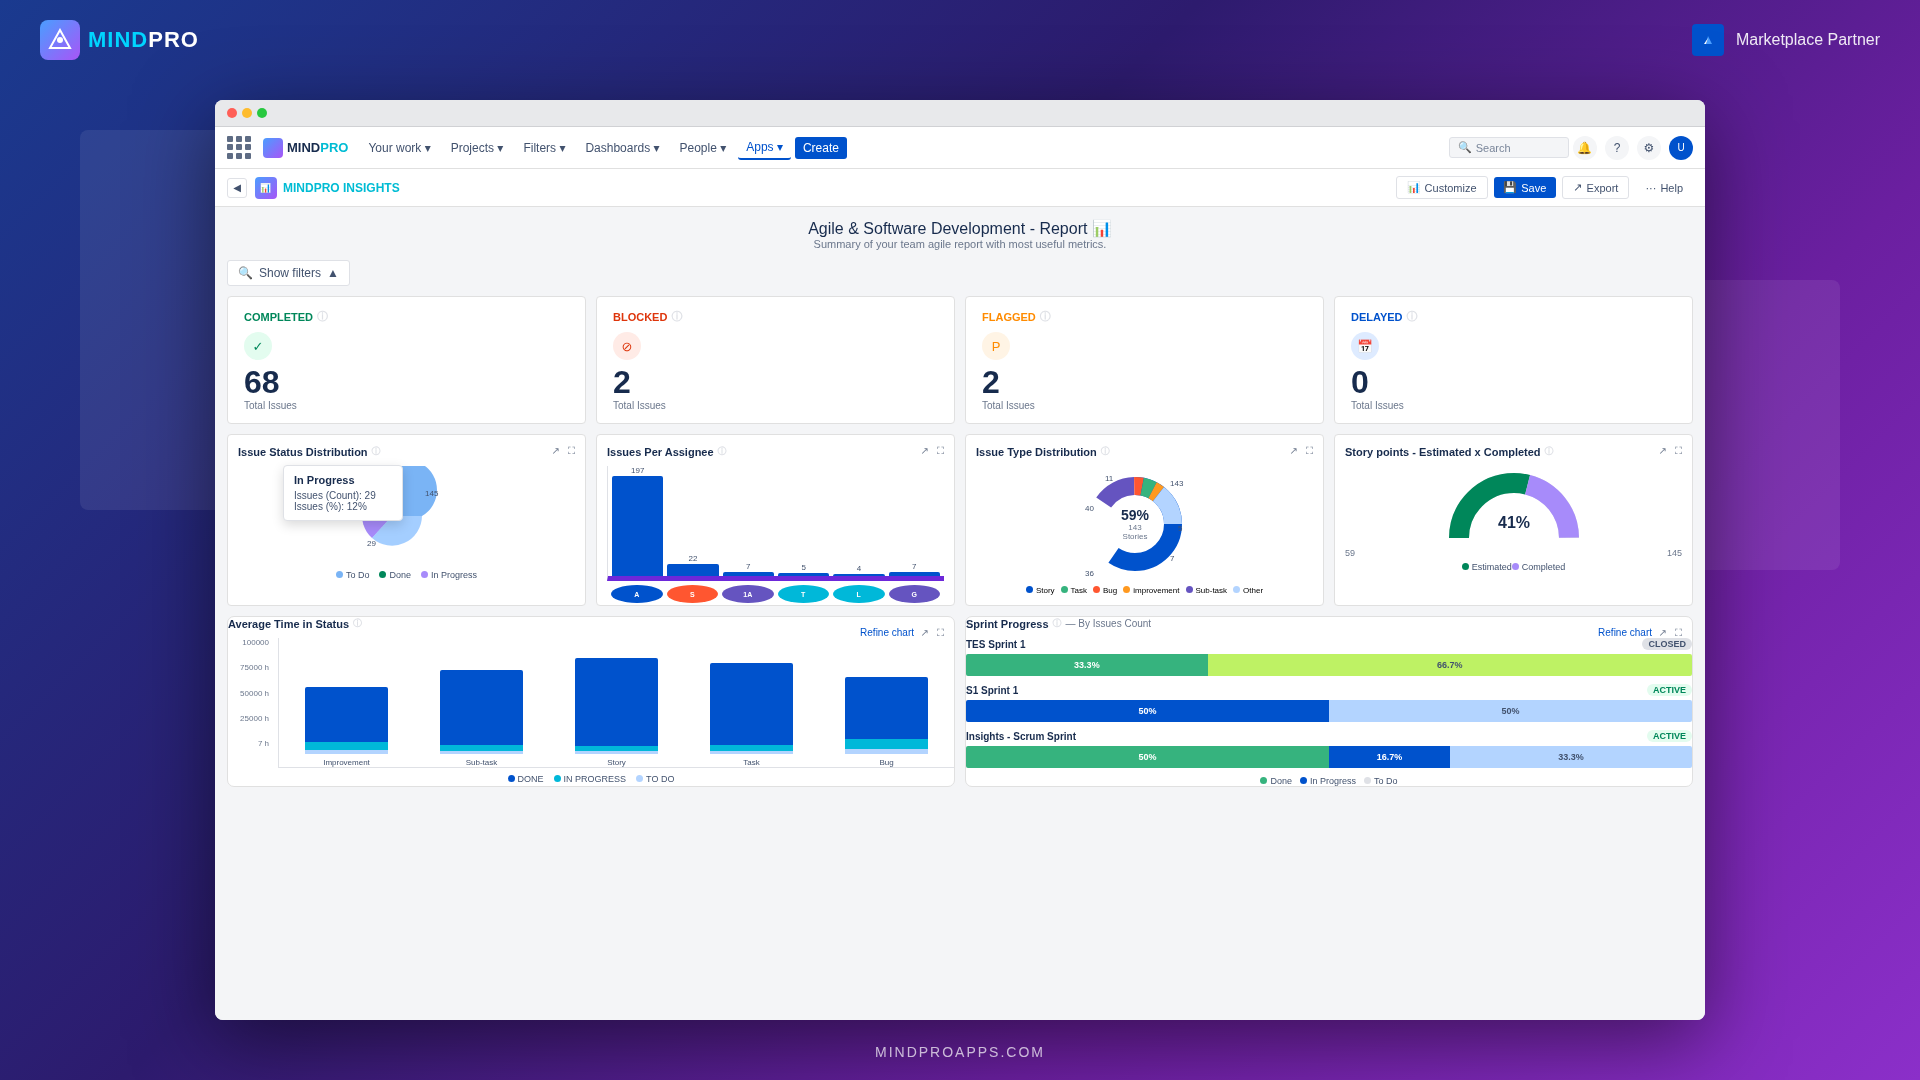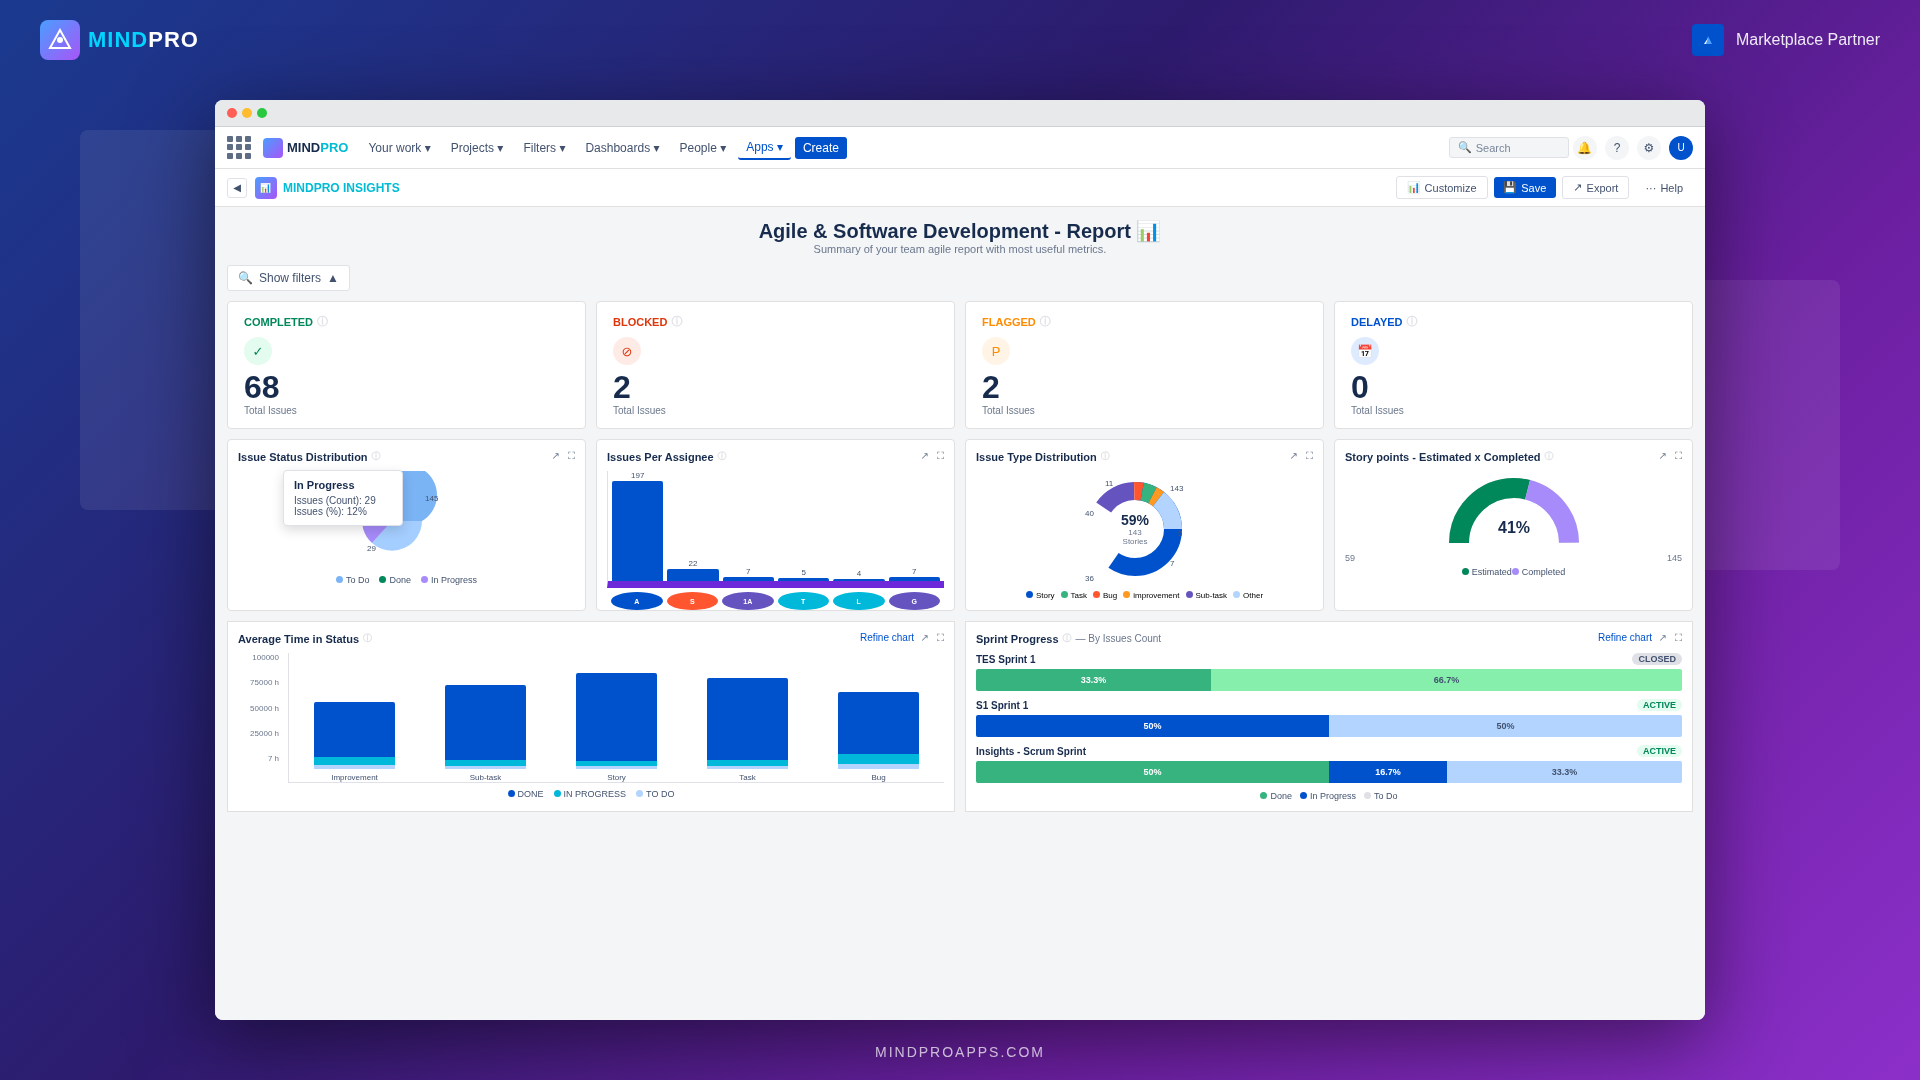--- a/index.html
+++ b/index.html
@@ -205,22 +205,22 @@
       padding: 12px;
       background: #f4f5f7;
     }
 
     
     .report-title-section {
       text-align: center;
       margin-bottom: 10px;
     }
     .report-title {
-      font-size: 20px;
-      font-weight: 700;
+      font-size: 16px;
+      font-weight: 400;
       color: #172b4d;
     }
     .report-subtitle {
       font-size: 11px;
       color: #6b778c;
     }
 
     
     .show-filters-bar {
       display: flex;
@@ -341,21 +341,21 @@
       display: flex;
       flex-direction: column;
     }
     .bar-chart-inner {
       flex: 1;
       display: flex;
       align-items: flex-end;
       gap: 4px;
       padding: 0 4px;
       border-left: 1px solid #dfe1e6;
-      border-bottom: 7px solid #6d28d9;
+      border-bottom: 5px solid #6d28d9;
       position: relative;
     }
     .bar-group {
       display: flex;
       flex-direction: column;
       align-items: center;
       flex: 1;
       gap: 1px;
     }
     .bar {
@@ -418,23 +418,22 @@
     }
 
     
     .bottom-row {
       display: grid;
       grid-template-columns: 1fr 1fr;
       gap: 10px;
     }
     .bottom-chart-card {
       background: white;
-      border-radius: 0;
+      border-radius: 7px;
       border: 1px solid #e0e0e0;
-      padding: 10px;
       position: relative;
     }
 
     
     .avg-time-chart {
       height: 130px;
       position: relative;
       margin-top: 8px;
     }
     .avg-time-inner {
@@ -980,21 +979,21 @@
           <span class="chart-action-icon">⛶</span>
         </div>
 
         <div class="sprint-item">
           <div class="sprint-header">
             <span class="sprint-name">TES Sprint 1</span>
             <span class="sprint-badge closed">CLOSED</span>
           </div>
           <div class="sprint-bar-container">
             <div class="sprint-segment" style="background:#36b37e;width:33.3%">33.3%</div>
-            <div class="sprint-segment" style="background:#86efac;color:#42526e;width:66.7%">66.7%</div>
+            <div class="sprint-segment" style="background:#bef264;color:#42526e;width:66.7%">66.7%</div>
           </div>
         </div>
 
         <div class="sprint-item">
           <div class="sprint-header">
             <span class="sprint-name">S1 Sprint 1</span>
             <span class="sprint-badge active">ACTIVE</span>
           </div>
           <div class="sprint-bar-container">
             <div class="sprint-segment" style="background:#0052cc;width:50%">50%</div>

